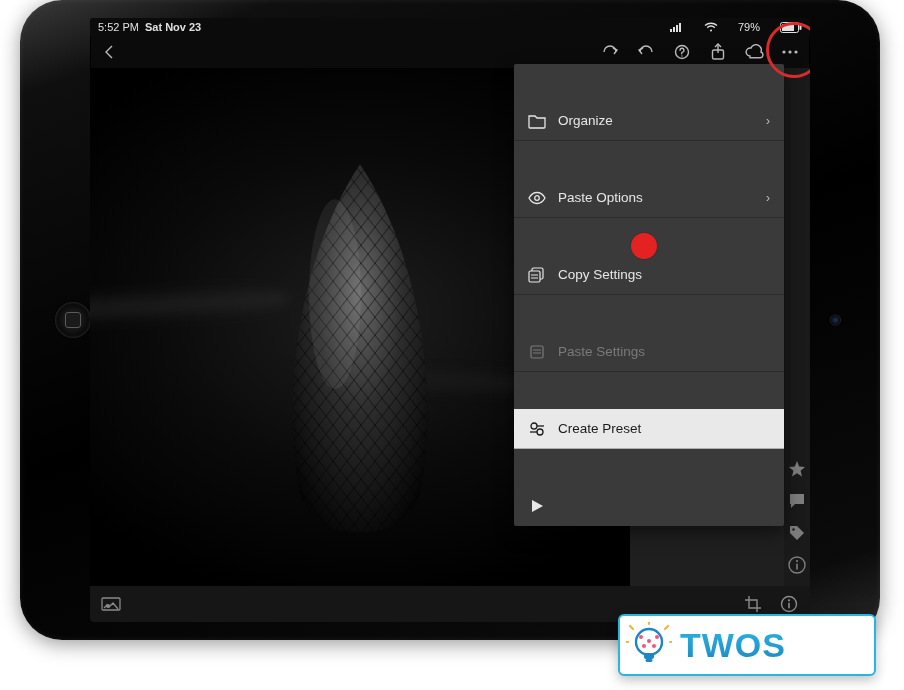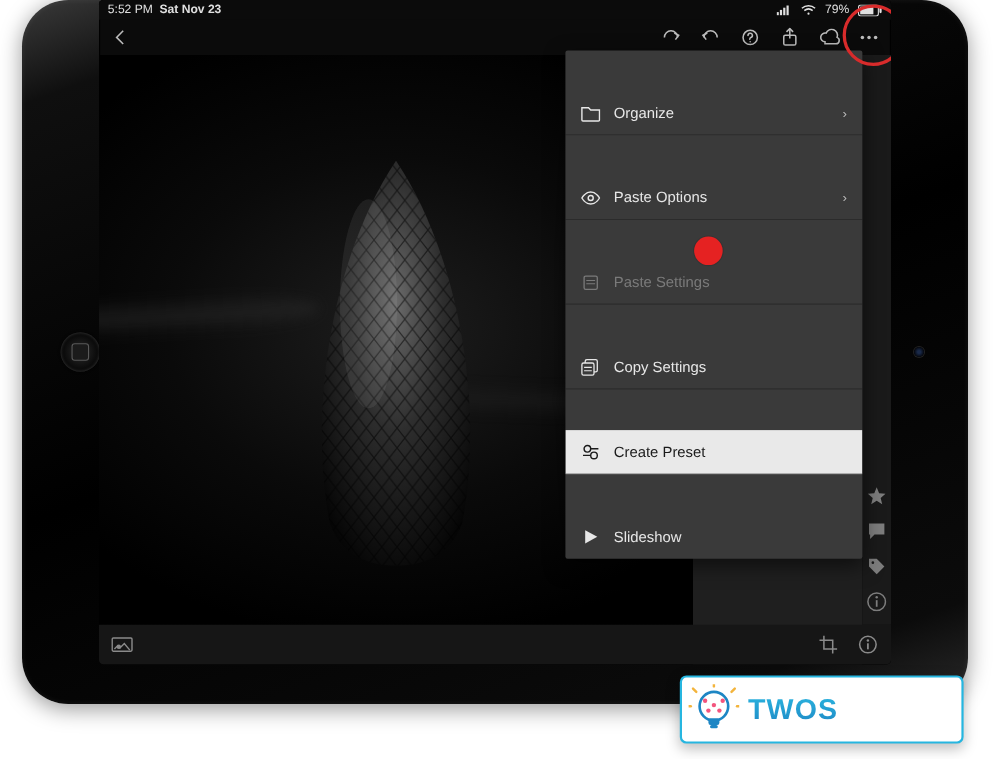--- a/index.html
+++ b/index.html
@@ -14,21 +14,21 @@
   
   .ipad {
     position: absolute;
     left: 20px;
     top: 0px;
     width: 860px;
     height: 640px;
     background: linear-gradient(160deg,#3a3a3a 0%,#0f0f0f 10%,#000 50%,#0b0b0b 90%,#2a2a2a 100%);
     border-radius: 42px;
     box-shadow: 0 4px 20px rgba(0,0,0,.4), inset 0 0 6px rgba(255,255,255,.08);
-    padding: 0 70px;
+    padding: 18px 70px;
   }
   .home-button {
     position: absolute;
     left: 35px;
     top: 50%;
     transform: translateY(-50%);
     width: 36px; height: 36px;
     border-radius: 50%;
     background: radial-gradient(circle,#1b1b1b 30%,#050505 70%);
     box-shadow: inset 0 0 3px rgba(255,255,255,.25), 0 0 2px #000;
@@ -59,21 +59,21 @@
     height: 18px;
     color: #e0e0e0;
     font-size: 11px;
     display: flex;
     align-items: center;
     padding: 0 8px;
     background: #0b0b0b;
   }
   .statusbar .left  { flex: 0 0 auto; display:flex; gap:6px; }
   .statusbar .center{ flex: 1; }
-  .statusbar .right { flex: 0 0 auto; display:flex; align-items:center; gap:8px;}
+  .statusbar .right { flex: 0 0 auto; display:flex; align-items:center; gap:20px;}
   .sb-bold { font-weight:600; }
   .signal-icon, .wifi-icon, .battery-icon { display:inline-flex; align-items:center; }
   
   .toolbar {
     height: 32px;
     display:flex; align-items:center;
     padding: 0 10px;
     gap: 16px;
     color:#cfcfcf;
   }
@@ -199,21 +199,21 @@
     box-shadow:0 4px 12px rgba(0,0,0,.25);
     display:flex; align-items:center; gap:8px;
     padding:4px 12px 4px 6px;
     z-index:50;
   }
   .wm-bulb {
     width:46px; height:46px; flex:0 0 auto;
   }
   .wm-text {
     font-weight:800;
-    font-size:26px;
+    font-size:34px;
     letter-spacing:1px;
     background:linear-gradient(180deg,#2bb6e0 0%,#1d86c4 100%);
     -webkit-background-clip:text; background-clip:text;
     color:transparent;
   }
 </style>
 </head>
 <body>
 
 <div class="ipad">
@@ -408,59 +408,58 @@
       <div class="menu-item">
         <span class="mi-icon">
           <svg width="18" height="14" viewBox="0 0 18 14">
               <path d="M1 7s3-5.5 8-5.5S17 7 17 7s-3 5.5-8 5.5S1 7 1 7z" fill="none" stroke="#e7e7e7" stroke-width="1.3"></path>
               <circle cx="9" cy="7" r="2.3" fill="none" stroke="#e7e7e7" stroke-width="1.3"></circle>
             </svg>
         </span>
         <span class="mi-label">Paste Options</span>
         <span class="mi-arrow">›</span>
       </div>
-      <div class="menu-item disabled">
-        <span class="mi-icon">
-          <svg width="18" height="16" viewBox="0 0 18 16">
-              <rect x="3" y="2" width="12" height="12" rx="1.5" fill="none" stroke="#7a7a7a" stroke-width="1.2"></rect>
-              <line x1="5" y1="6" x2="13" y2="6" stroke="#7a7a7a"></line>
-              <line x1="5" y1="9" x2="13" y2="9" stroke="#7a7a7a"></line>
-            </svg>
-        </span>
-        <span class="mi-label">Paste Settings</span>
-      </div>
       <div class="menu-item">
         <span class="mi-icon">
           <svg width="18" height="16" viewBox="0 0 18 16">
               <rect x="4" y="1" width="11" height="11" rx="1.5" fill="none" stroke="#e7e7e7" stroke-width="1.2"></rect>
               <rect x="1" y="4" width="11" height="11" rx="1.5" fill="#3a3a3a" stroke="#e7e7e7" stroke-width="1.2"></rect>
               <line x1="3" y1="8" x2="10" y2="8" stroke="#e7e7e7"></line>
               <line x1="3" y1="11" x2="10" y2="11" stroke="#e7e7e7"></line>
             </svg>
         </span>
         <span class="mi-label">Copy Settings</span>
       </div>
+      <div class="menu-item disabled">
+        <span class="mi-icon">
+          <svg width="18" height="16" viewBox="0 0 18 16">
+              <rect x="3" y="2" width="12" height="12" rx="1.5" fill="none" stroke="#7a7a7a" stroke-width="1.2"></rect>
+              <line x1="5" y1="6" x2="13" y2="6" stroke="#7a7a7a"></line>
+              <line x1="5" y1="9" x2="13" y2="9" stroke="#7a7a7a"></line>
+            </svg>
+        </span>
+        <span class="mi-label">Paste Settings</span>
+      </div>
       <div class="menu-item selected">
         <span class="mi-icon">
           <svg width="18" height="16" viewBox="0 0 18 16">
               <circle cx="6" cy="5" r="3" fill="none" stroke="#1b1b1b" stroke-width="1.3"></circle>
               <circle cx="12" cy="11" r="3" fill="none" stroke="#1b1b1b" stroke-width="1.3"></circle>
               <line x1="9" y1="5" x2="16" y2="5" stroke="#1b1b1b" stroke-width="1.3"></line>
               <line x1="2" y1="11" x2="9" y2="11" stroke="#1b1b1b" stroke-width="1.3"></line>
             </svg>
         </span>
         <span class="mi-label">Create Preset</span>
       </div>
       <div class="menu-item">
         <span class="mi-icon">
           <svg width="14" height="14" viewBox="0 0 14 14">
               <polygon points="2,1 13,7 2,13" fill="#e7e7e7"></polygon>
             </svg>
         </span>
-        <span class="mi-label">Slideshow</span>
       </div>
     </div>
 
     <div class="red-dot" style="right:153px; top:215px;"></div>
 
     <div class="bottombar">
       <div class="bb-btn">
         <svg width="20" height="16" viewBox="0 0 20 16">
             <rect x="1" y="2" width="18" height="12" rx="1" fill="none" stroke="#8a8a8a" stroke-width="1.3"></rect>
             <circle cx="7" cy="10" r="2" fill="#8a8a8a"></circle>

